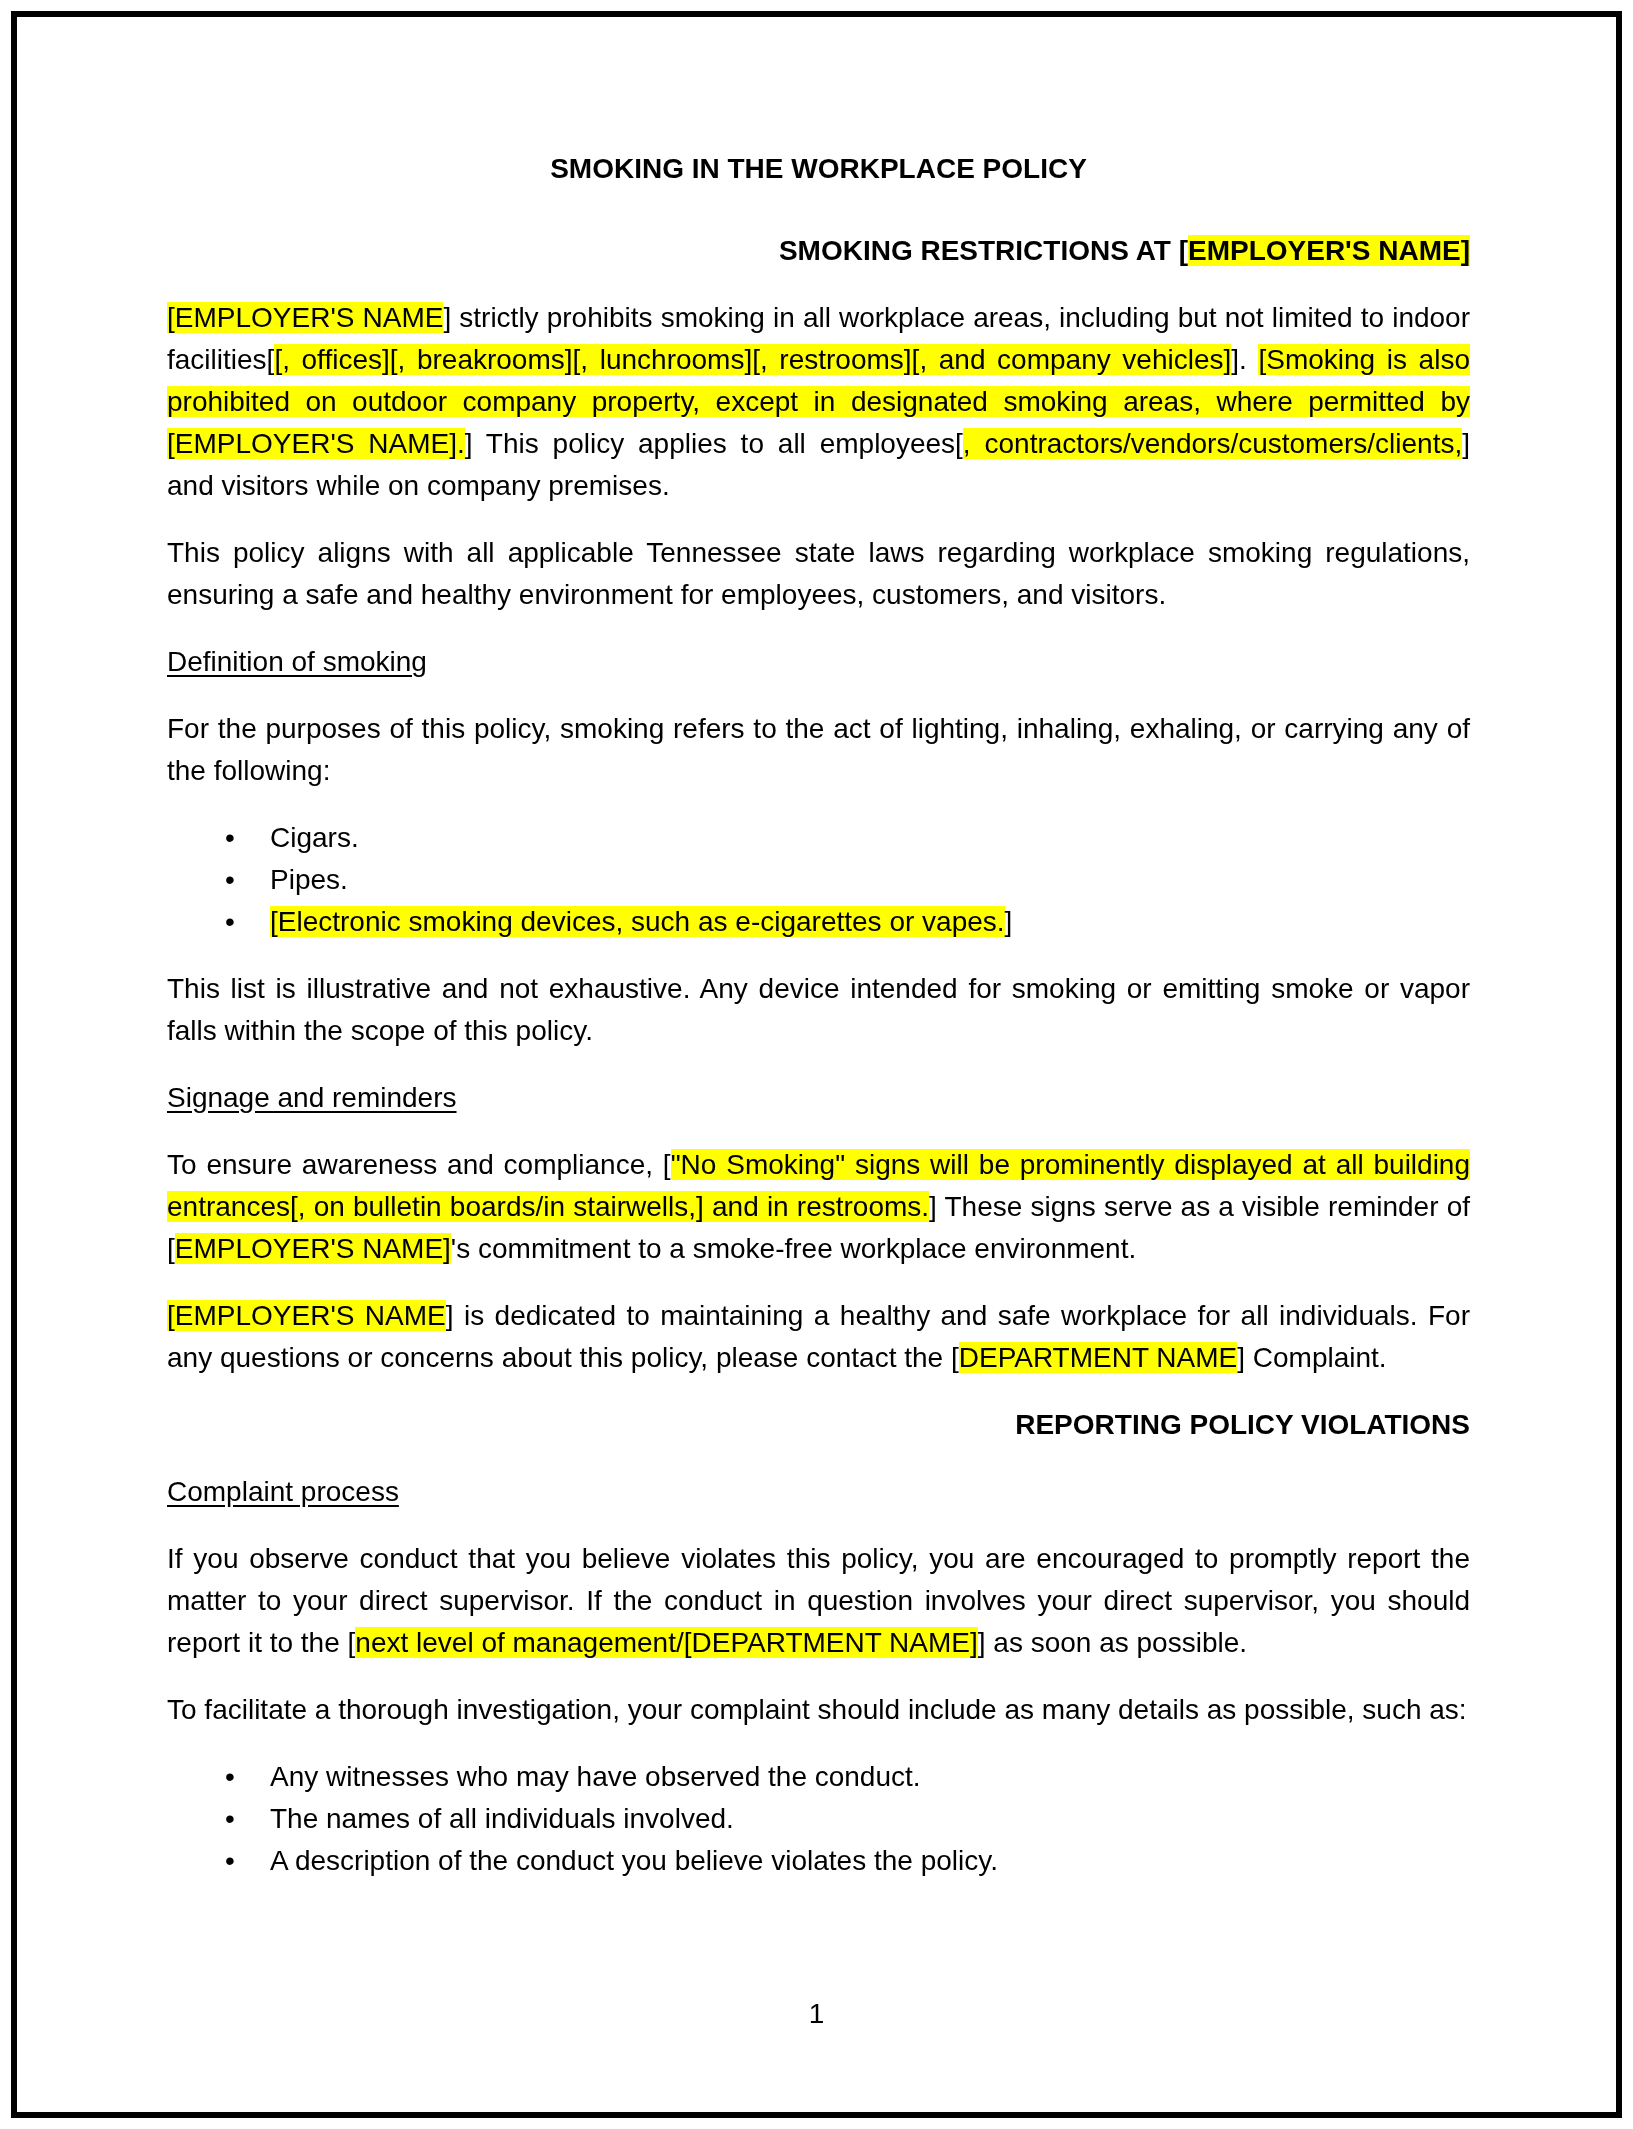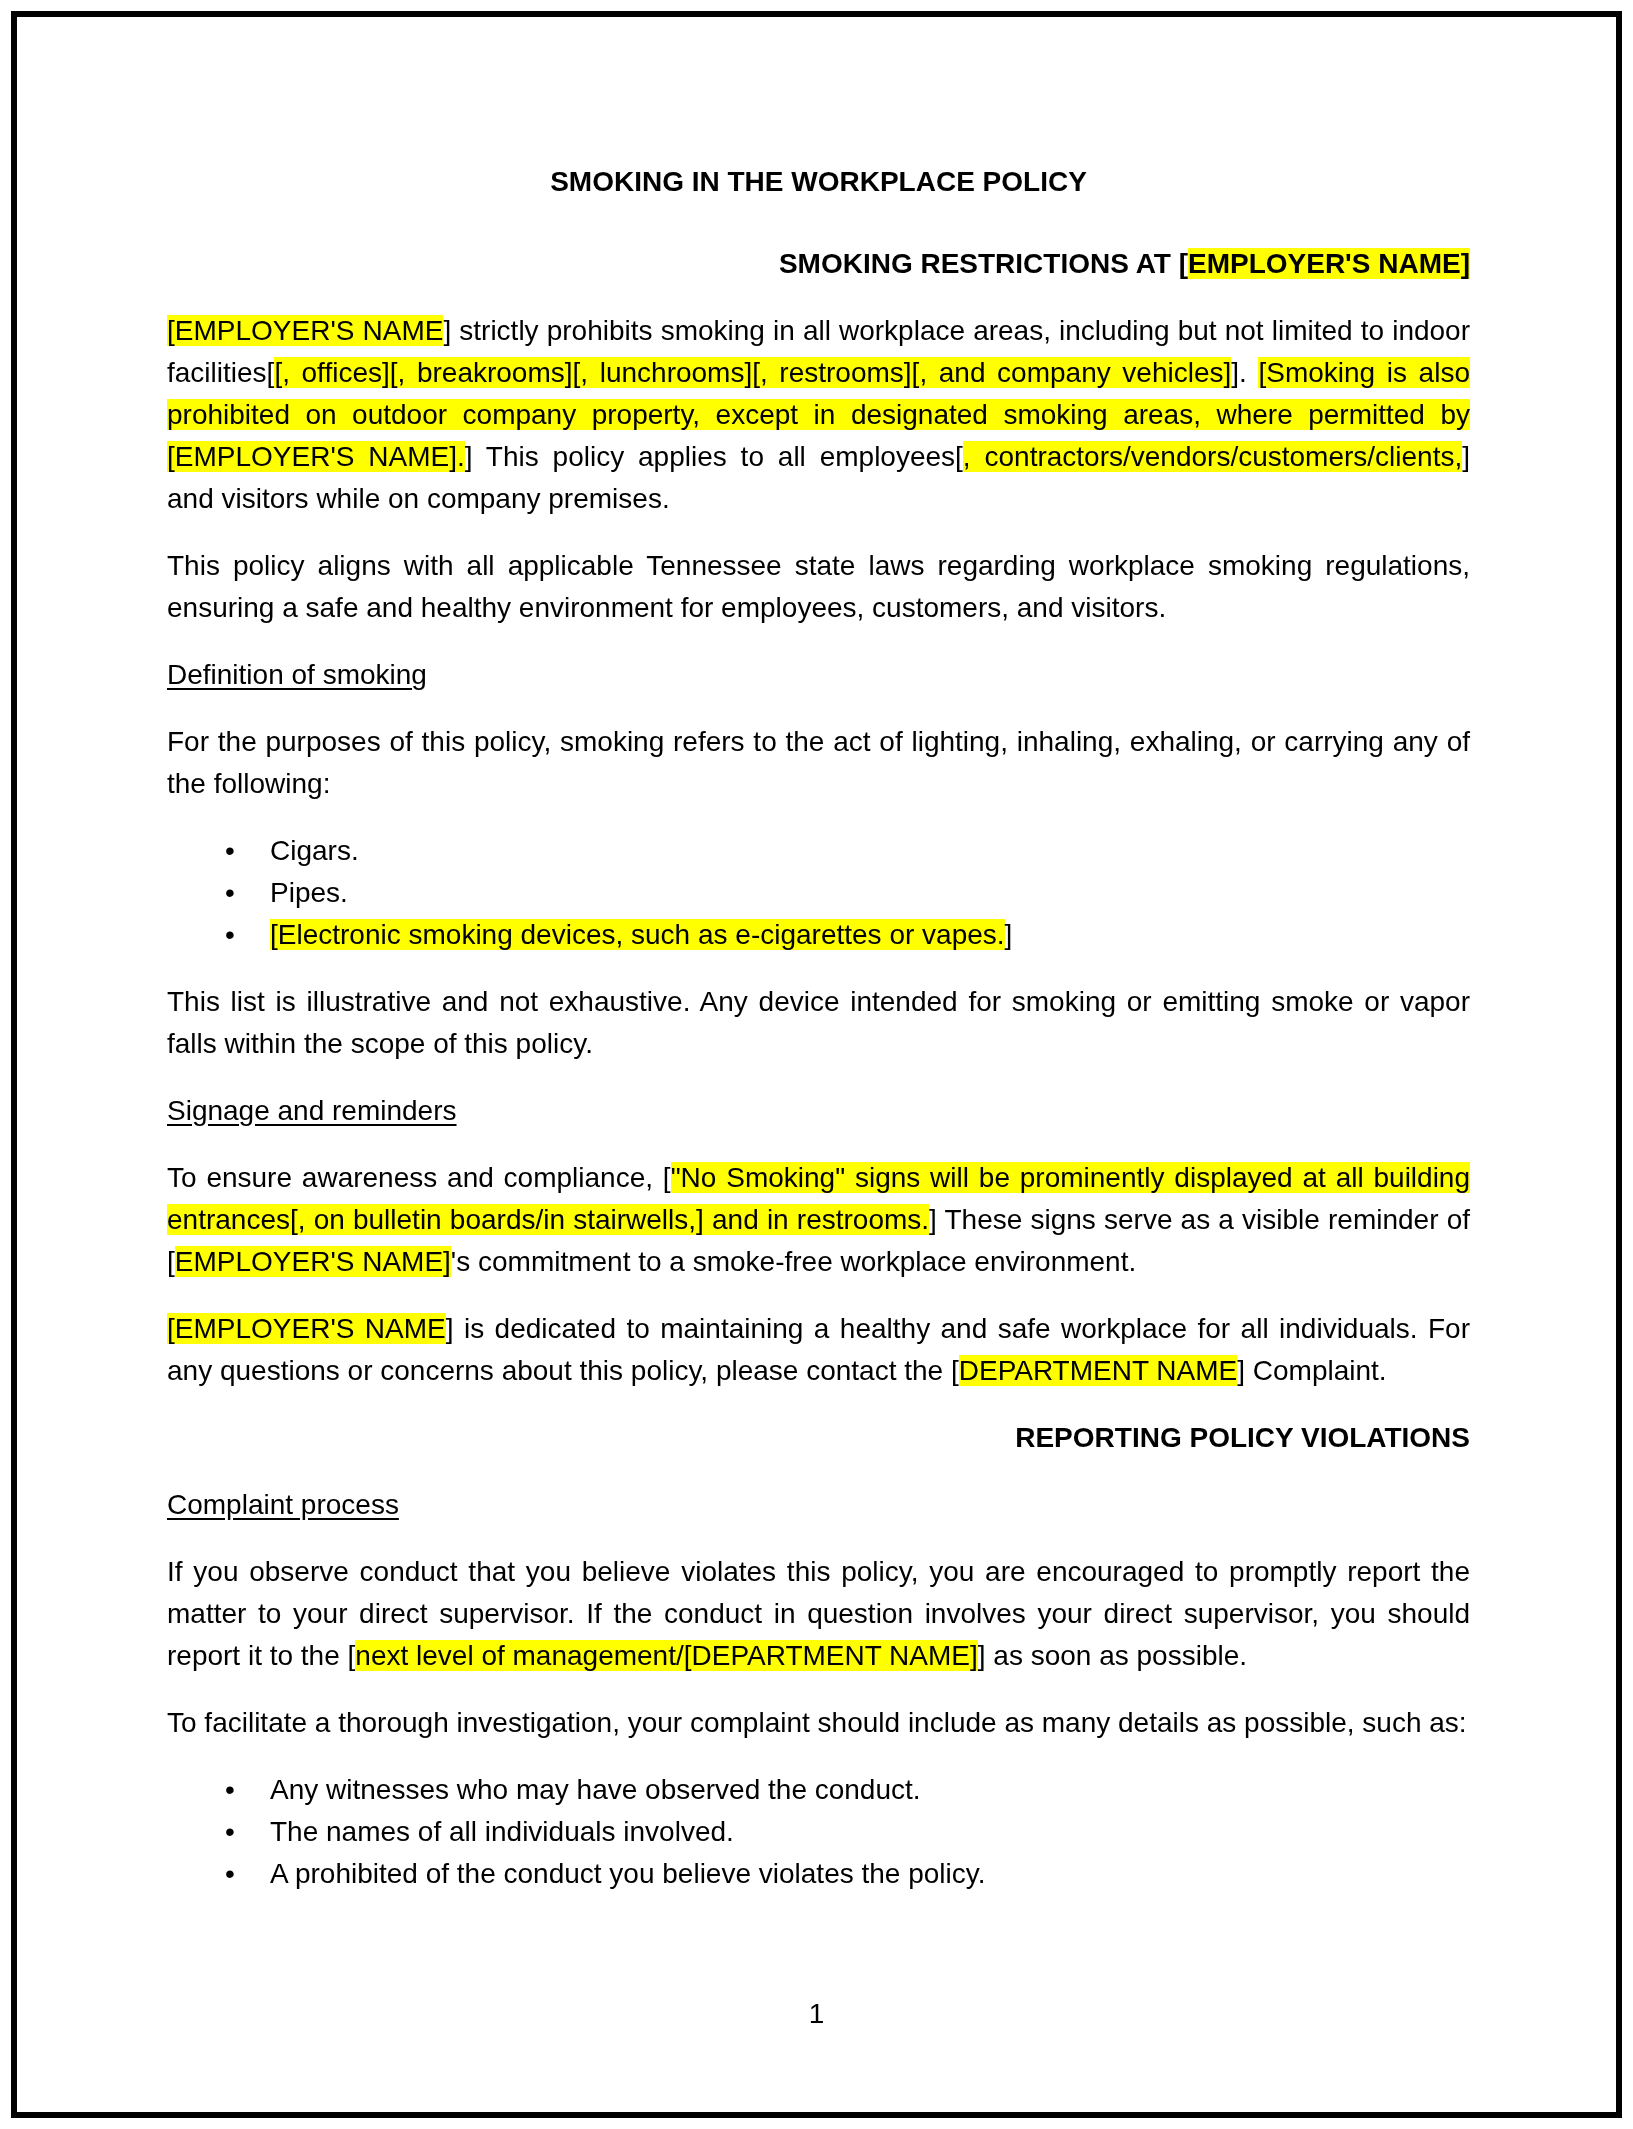--- a/index.html
+++ b/index.html
@@ -20,21 +20,21 @@
   }
   .content {
     position: absolute;
     left: 167px;
     top: 148px;
     width: 1303px;
   }
   .block {
     font-size: 28px;
     line-height: 42px;
-    margin: 13px 0 25px 0;
+    margin: 0 0 25px 0;
   }
   .title {
     font-weight: bold;
     text-align: center;
     margin-bottom: 40px;
   }
   .h2 { font-weight: bold; text-align: right; }
   .h3 { text-decoration: underline; text-underline-offset: 4px; }
   .para { text-align: justify; }
   ul.blist {
@@ -84,17 +84,17 @@
     <div class="block h3"><span>Signage and reminders</span></div>
     <div class="block para"><span>To ensure awareness and compliance, [</span><span class="hl">"No Smoking" signs will be prominently displayed at all building entrances[, on bulletin boards/in stairwells,] and in restrooms.</span><span>] These signs serve as a visible reminder of [</span><span class="hl">EMPLOYER'S NAME]</span><span>'s commitment to a smoke-free workplace environment.</span></div>
     <div class="block para"><span class="hl">[EMPLOYER'S NAME</span><span>] is dedicated to maintaining a healthy and safe workplace for all individuals. For any questions or concerns about this policy, please contact the [</span><span class="hl">DEPARTMENT NAME</span><span>] Complaint.</span></div>
     <div class="block h2"><span>REPORTING POLICY VIOLATIONS</span></div>
     <div class="block h3"><span>Complaint process</span></div>
     <div class="block para"><span>If you observe conduct that you believe violates this policy, you are encouraged to promptly report the matter to your direct supervisor. If the conduct in question involves your direct supervisor, you should report it to the [</span><span class="hl">next level of management/[DEPARTMENT NAME]</span><span>] as soon as possible.</span></div>
     <div class="block para"><span>To facilitate a thorough investigation, your complaint should include as many details as possible, such as:</span></div>
     <ul class="blist block">
       <li><span>Any witnesses who may have observed the conduct.</span></li>
       <li><span>The names of all individuals involved.</span></li>
-      <li><span>A prohibited of the conduct you believe violates the policy.</span></li>
+      <li><span>A description of the conduct you believe violates the policy.</span></li>
     </ul>
   </main>
 
 <div class="footer">1</div>
 
 </body></html>

